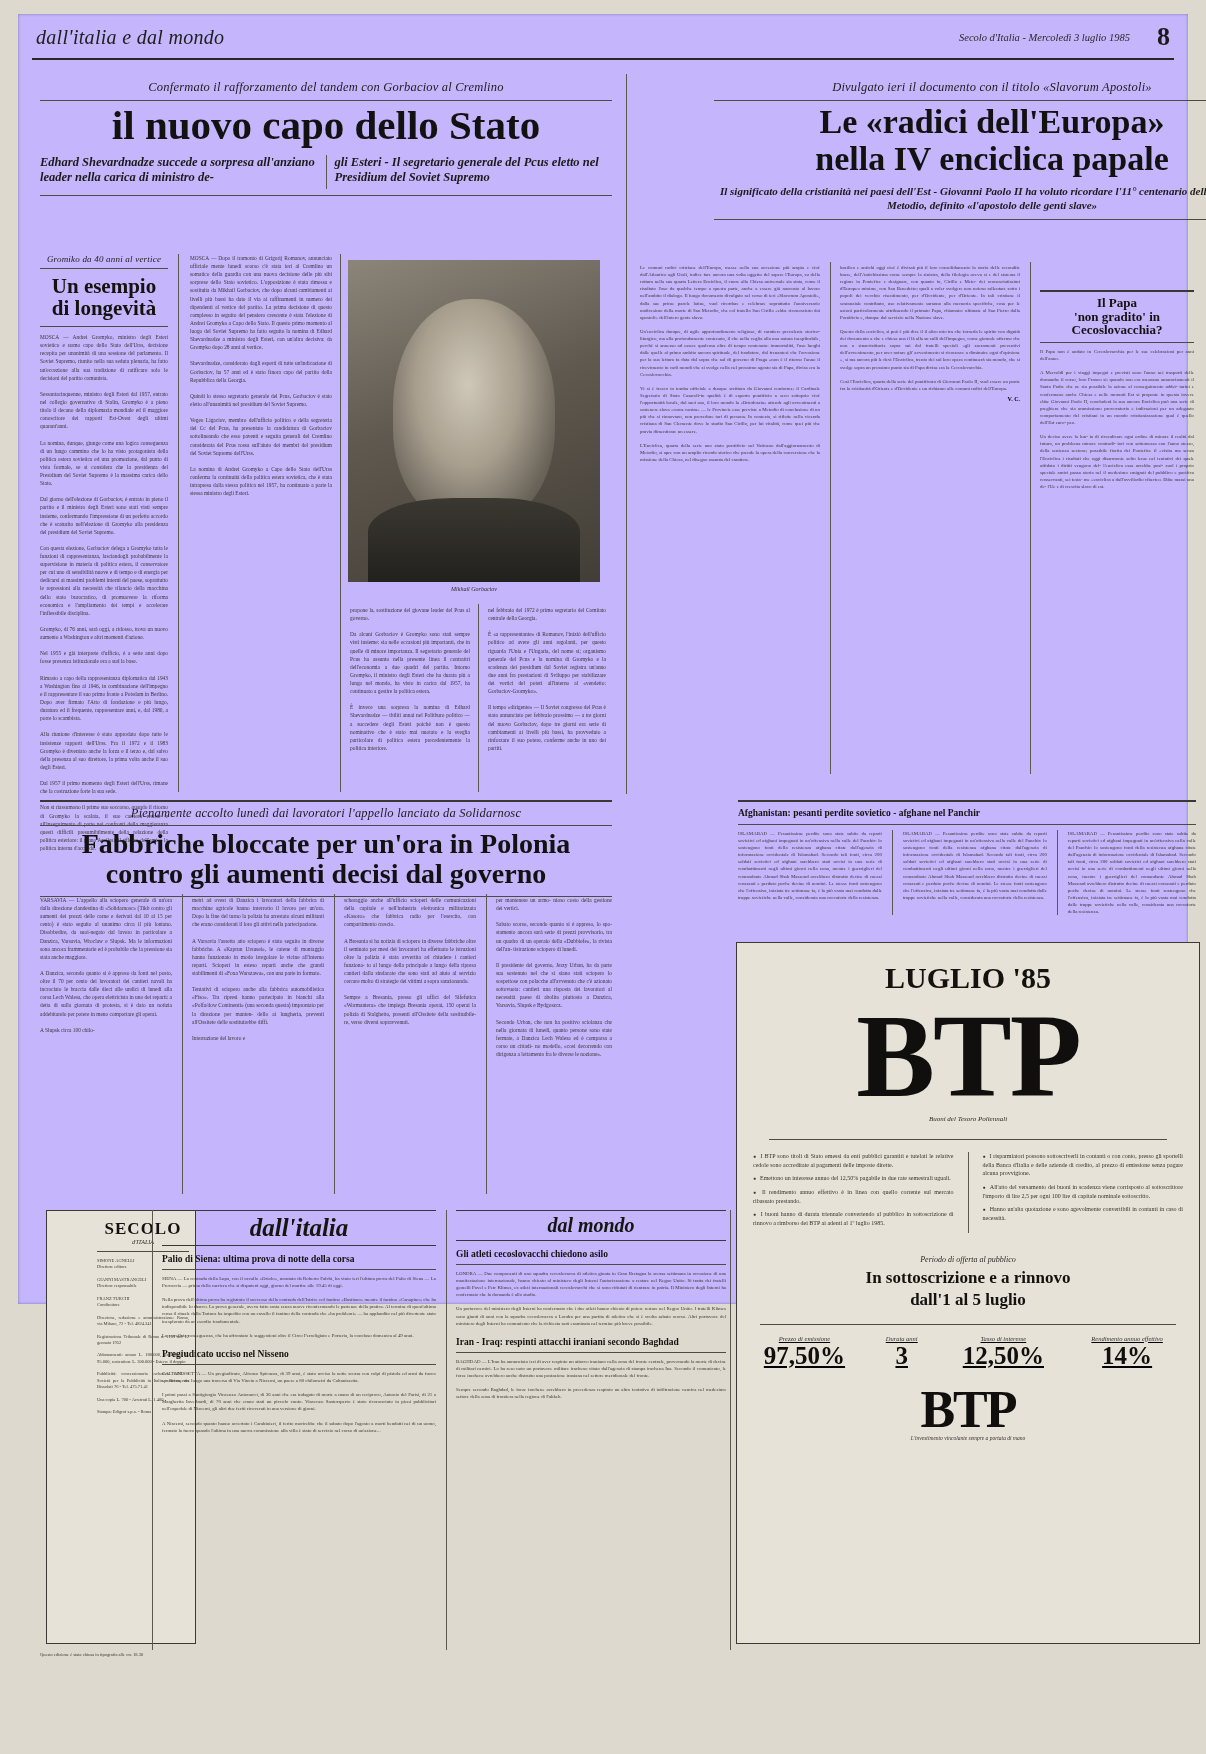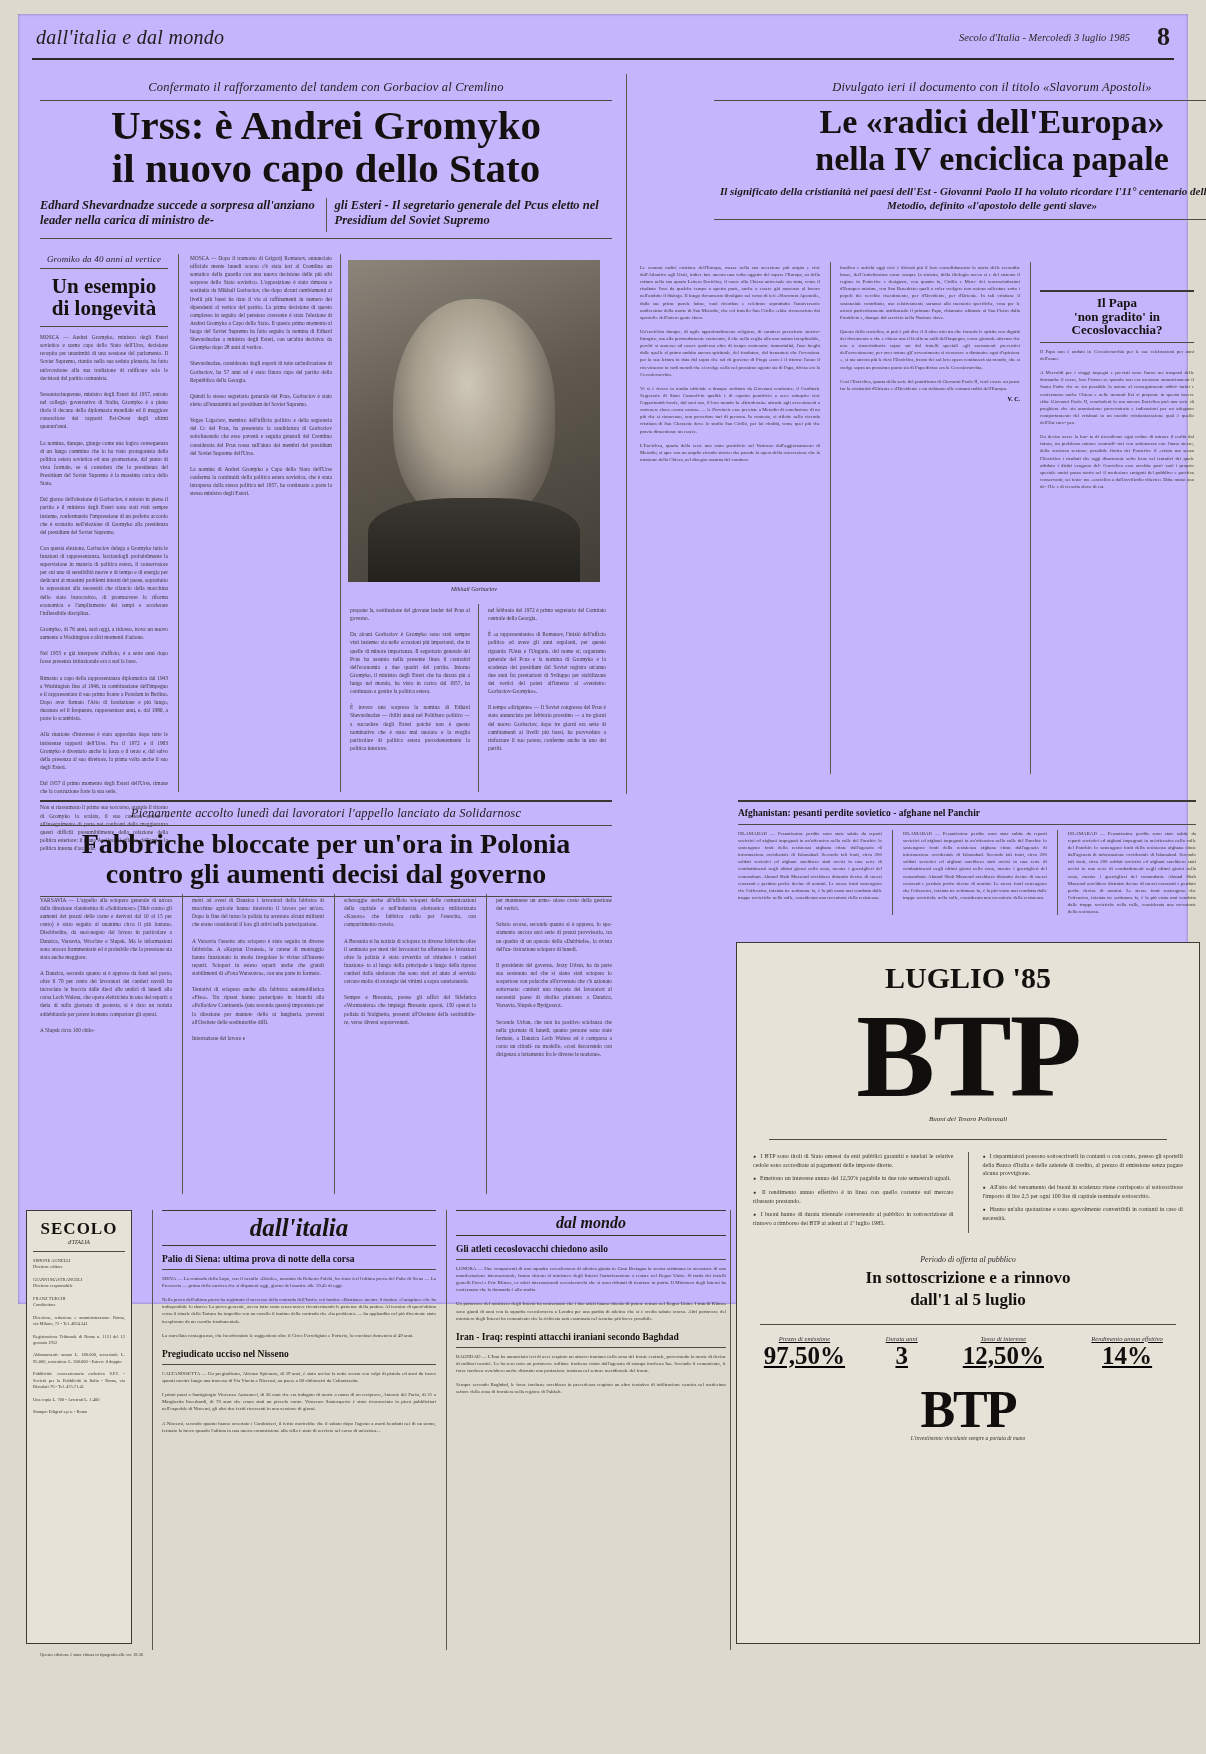--- a/index.html
+++ b/index.html
@@ -123,21 +123,20 @@
       <div class="left">dall'italia e dal mondo</div>
       <div class="right">Secolo d'Italia  -  Mercoledì 3 luglio 1985</div>
       <div class="pageno">8</div>
     </div>
 
     <div class="vrule" style="left:608px;top:60px;height:720px;"></div>
 
     <div style="position:absolute;left:22px;top:66px;width:572px;">
       <div class="kicker">Confermato il rafforzamento del tandem con Gorbaciov al Cremlino</div>
       <div class="hrule" style="position:relative;margin:5px 0 4px 0;left:0;top:0;width:100%;"></div>
-      <div class="headline" style="font-size:41px;margin-top:4px;">Urss: è Andrei Gromyko</div>
       <div class="headline" style="font-size:41px;margin-top:1px;">il nuovo capo dello Stato</div>
       <div style="display:flex;margin-top:8px;">
         <div class="subhead" style="width:282px;padding-right:8px;">Edhard Shevardnadze succede a sorpresa all'anziano leader nella carica di ministro de-</div>
         <div class="vrule" style="position:relative;left:0;top:0;height:auto;min-height:34px;width:1px;"></div>
         <div class="subhead" style="width:282px;padding-left:8px;">gli Esteri - Il segretario generale del Pcus eletto nel Presidium del Soviet Supremo</div>
       </div>
       <div class="hrule" style="position:relative;margin:6px 0 0 0;left:0;top:0;width:100%;"></div>
     </div>
 
     <div style="position:absolute;left:22px;top:240px;width:128px;">
@@ -347,21 +346,21 @@
         <div class="numbox" style="width:26%;">
           <div class="numlbl">Rendimento annuo effettivo</div>
           <div class="numbig">14%</div>
         </div>
       </div>
 
       <div class="btp" style="font-size:52px;margin-top:10px;">BTP</div>
       <div style="text-align:center;font-size:5.5px;font-style:italic;color:#34322d;margin-top:-4px;padding:0 40px;">L'investimento vincolante sempre a portata di mano</div>
     </div>
 
-    <div class="secolobox" style="left:8px;top:1196px;width:104px;height:432px;">
+    <div class="secolobox" style="left:28px;top:1196px;width:104px;height:432px;padding-left:44px;">
       <div class="secolologo" style="margin-top:8px;">SECOLO</div>
       <div style="text-align:center;font-size:6px;font-style:italic;color:#2b2926;">d'ITALIA</div>
       <div class="hrule" style="position:relative;left:0;top:0;width:88%;margin:6px auto;"></div>
       <div class="tinytext" style="padding:0 6px;white-space:pre-line;">SIMONE AGNELLI
 Direttore editore
 
 GIANNI MASTRANGELI
 Direttore responsabile
 
 FRANZ TURCHI
@@ -401,21 +400,21 @@
 
 I primi passi a Santigiorgio Vincenzo Antonucci, di 36 anni che era indagato di morte a mano di un reciproco, Antonio del Parisi, di 21 a Margherita Inverbardi, di 70 anni che erano stati un piccolo vanto. Vincenzo Santorsperto è stato riconosciuto in pieni pubblicitari nell'ospedale di Niscemi, gli altri due feriti ricoverati in una versione di giorni.
 
 A Niscemi, secondo quanto hanno accertato i Carabinieri, il ferito morirebbe che il sabato dopo l'agosto a morti bendatti nei di un uomo, fermato la fuoco quando l'ultima in una nuova commissione alla villa è stato di servizio nel corso di un'azione...</div>
       </div>
     </div>
 
     <div class="vrule" style="left:428px;top:1196px;height:440px;"></div>
 
     <div style="position:absolute;left:438px;top:1196px;width:270px;">
-      <div class="boxed-head" style="font-size:16px;padding:3px 0;">dal mondo</div>
+      <div class="boxed-head" style="font-size:20px;padding:3px 0;">dal mondo</div>
       <div style="margin-top:8px;">
         <div class="smallhead">Gli atleti cecoslovacchi chiedono asilo</div>
         <div class="hrule" style="position:relative;left:0;top:0;width:100%;margin:4px 0 5px 0;"></div>
         <div class="body micro" style="white-space:pre-line;">LONDRA — Due componenti di uno squadra cecoslovacca di atletica giunta in Gran Bretagna la scorsa settimana in occasione di una manifestazione internazionale, hanno chiesto al ministero degli Interni l'autorizzazione a restare nel Regno Unito. Si tratta dei fratelli gemelli Pavel e Petr Klimes, ex atleti internazionali cecoslovacchi che si sono rifiutati di rientrare in patria. Il Ministero degli Interni ha confermato che la domanda è allo studio.
 
 Un portavoce del ministero degli Interni ha confermato che i due atleti hanno chiesto di potere restare nel Regno Unito. I fratelli Klimes sono giunti di anni con la squadra cecoslovacca a Londra per una partita di atletica che si è svolta sabato scorso. Altri portavoce del ministero degli Interni ha comunicato che la richiesta sarà esaminata nel termine più breve possibile.</div>
       </div>
       <div style="margin-top:10px;">
         <div class="smallhead">Iran - Iraq: respinti attacchi iraniani secondo Baghdad</div>
         <div class="hrule" style="position:relative;left:0;top:0;width:100%;margin:4px 0 5px 0;"></div>

